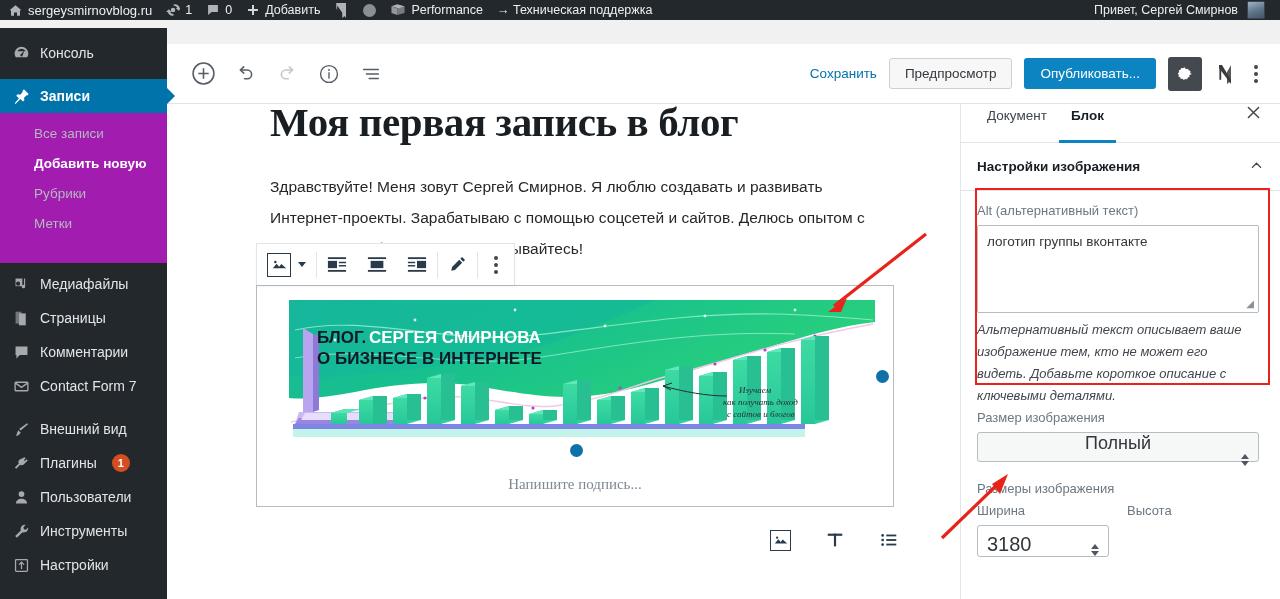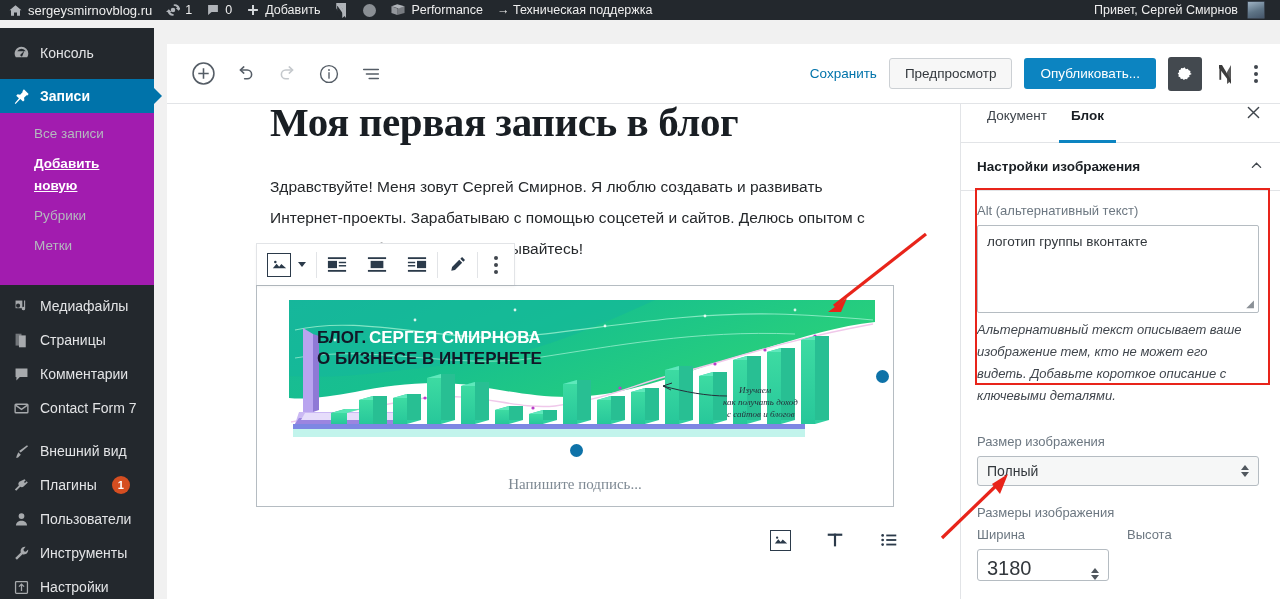--- a/index.html
+++ b/index.html
@@ -30,41 +30,41 @@
   .ab-avatar {
     width: 18px; height: 18px; border-radius: 1px;
     background: linear-gradient(160deg,#8aa2b8 0%, #5d7governor 60%);
     background: linear-gradient(160deg,#9fb3c4 0%, #5e7486 55%, #45566a 100%);
     margin-right: 8px; border: 1px solid #3a4450;
   }
   .dot-circle { width: 13px; height: 13px; border-radius: 50%; background: #8a8f94; display:inline-block; }
 
   
   .sidebar {
-    position: absolute; top: 28px; left: 0; width: 154px; height: 571px;
+    position: absolute; top: 28px; left: 0; width: 167px; height: 571px;
     background: #23282d; color: #c3c4c7; font-size: 14px;
     z-index: 40;
   }
   .menu-item {
     display: flex; align-items: center; gap: 9px;
     height: 34px; padding: 0 10px 0 11px; color: #e3e4e6;
     position: relative;
   }
   .menu-item .mi-ico { width: 20px; display:flex; align-items:center; justify-content:center; color:#a7aaad; flex: 0 0 20px;}
   .menu-item.active { background: #0073aa; color: #fff; font-weight: bold; }
   .menu-item.active .mi-ico { color:#fff; }
   .menu-item.active:after {
     content:""; position:absolute; right:-8px; top:50%; transform:translateY(-50%);
     border:8px solid transparent; border-left-color:#0073aa; border-right:0;
   }
   .submenu { background: #a21caf; padding: 6px 0 24px 0; }
   .submenu-item {
     padding: 4px 10px 4px 34px; font-size: 13.5px; color: #b4b9be; line-height: 22px;
   }
-  .submenu-item.current { color: #fff; font-weight: bold; text-decoration: underline; }
+  .submenu-item.current { color: #fff; font-weight: bold; }
   .menu-gap { height: 9px; }
   .badge {
     display: inline-flex; align-items: center; justify-content: center;
     min-width: 18px; height: 18px; border-radius: 9px;
     background: #d54e21; color: #fff; font-size: 11px; font-weight: bold;
     margin-left: 6px; padding: 0 5px;
   }
 
   
   .edheader {
@@ -161,21 +161,21 @@
   .help {
     font-size: 13px; font-style: italic; color:#40464d; line-height: 22px;
     margin-top: 6px; width: 282px;
   }
   .redbox {
     position: absolute; border: 2px solid #e8241a; pointer-events:none; z-index: 25;
   }
   .select {
     width: 282px; height: 30px; border:1px solid #b5bcc2; border-radius:3px;
     background:#f6f7f7; display:flex; align-items:center; padding: 0 9px;
-    font-size: 14px; color:#32373c; position: relative;
+    font-size: 18px; color:#32373c; position: relative; flex-direction: column;
   }
   .spin { margin-left:auto; display:flex; flex-direction:column; gap:2px; color:#50575e;}
   .spin i { width:0;height:0;border-left:4px solid transparent;border-right:4px solid transparent; }
   .spin i.up { border-bottom:5px solid #50575e; }
   .spin i.dn { border-top:5px solid #50575e; }
   .dims { display:flex; gap: 18px; }
   .dimcol { width: 132px; }
   .numinput {
     width: 132px; height: 32px; border:1px solid #b5bcc2; border-radius:3px;
     background:#fff; display:flex; align-items:flex-end; padding: 0 9px;
@@ -716,21 +716,21 @@
     </div>
 
     <div class="set-body">
       <span class="field-label">Alt (альтернативный текст)</span>
       <div class="textarea">
         <span>логотип группы вконтакте</span>
         <span class="ta-grip">◢</span>
       </div>
       <div class="help">Альтернативный текст описывает ваше изображение тем, кто не может его видеть. Добавьте короткое описание с ключевыми деталями.</div>
 
-      <span class="field-label" style="margin-top:27px">Размер изображения</span>
+      <span class="field-label" style="margin-top:3px">Размер изображения</span>
       <div class="select">
         <span>Полный</span>
         <span class="spin">
           <i class="up"></i>
           <i class="dn"></i>
         </span>
       </div>
 
       <span class="field-label" style="margin-top:19px">Размеры изображения</span>
       <div class="dims">

